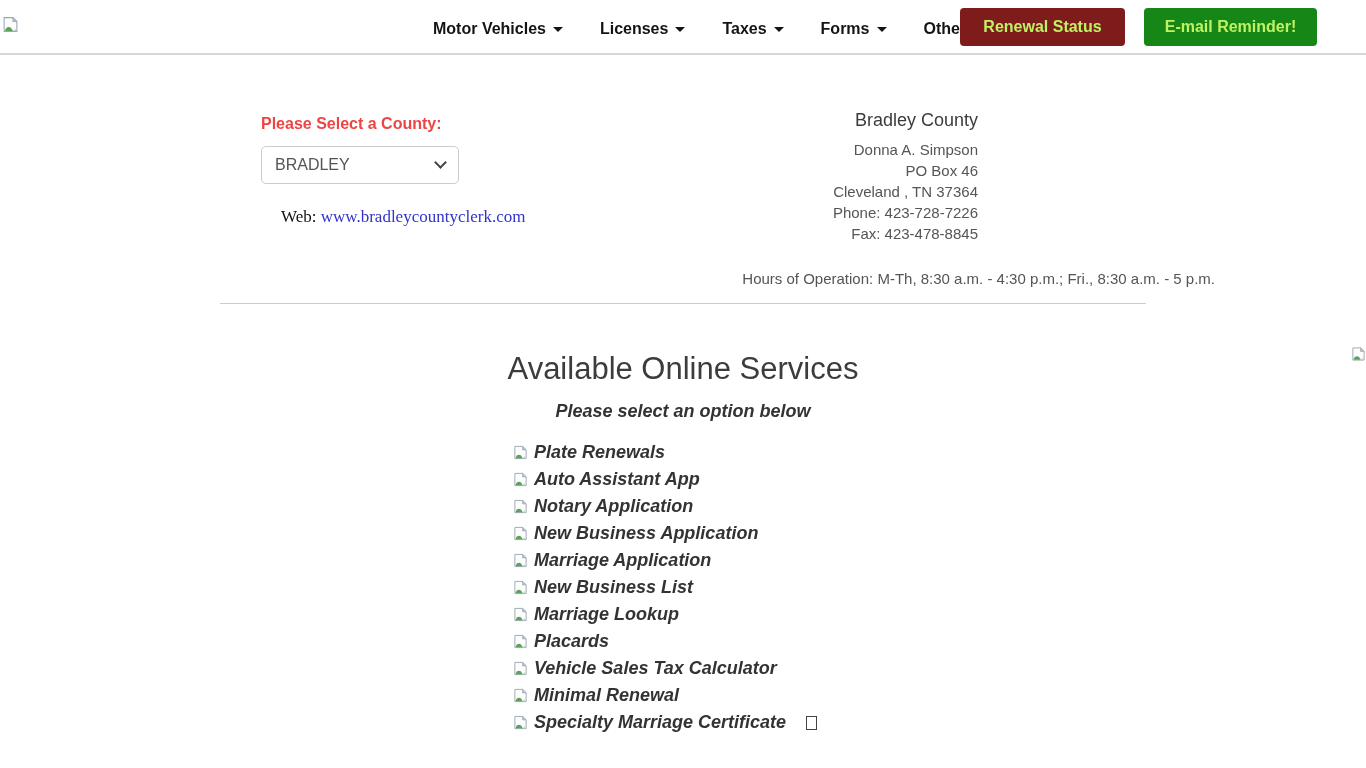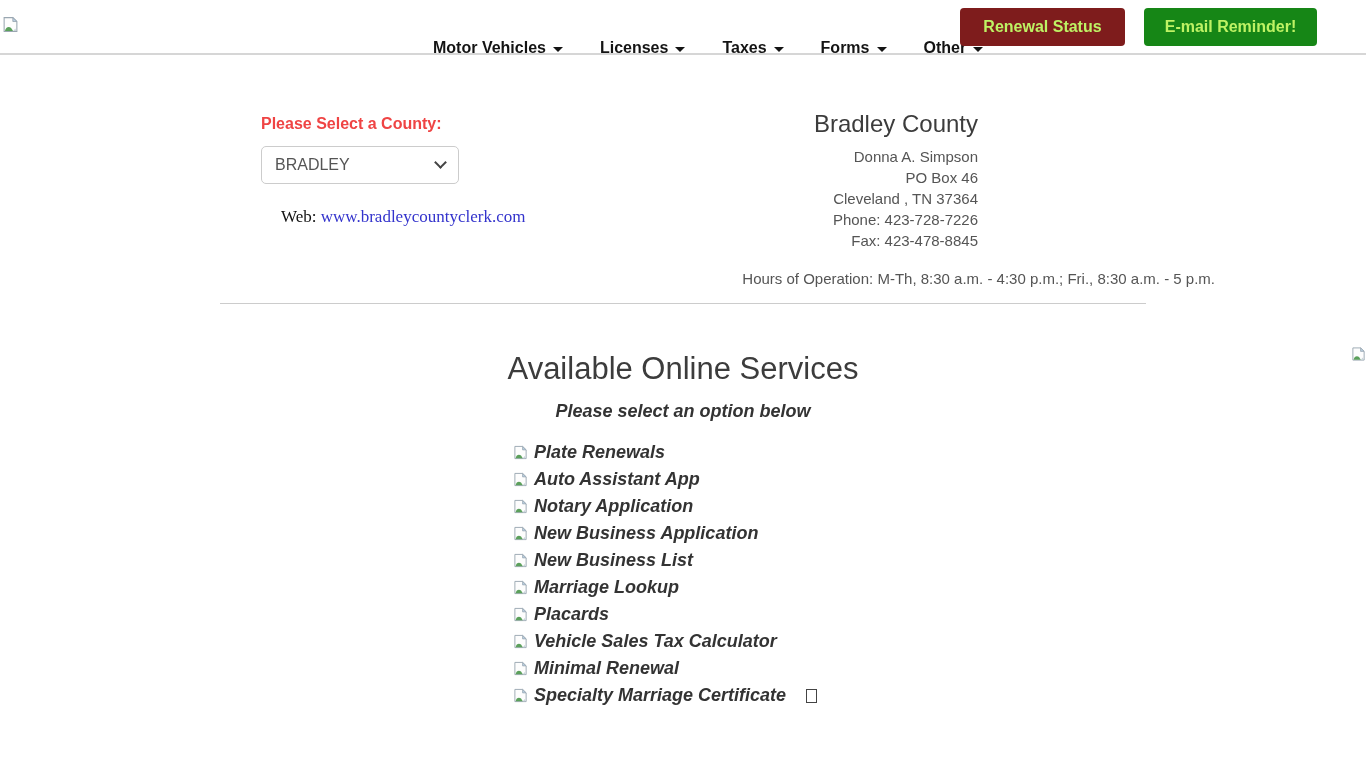--- a/index.html
+++ b/index.html
@@ -4,21 +4,21 @@
 <style>
   * { margin:0; padding:0; box-sizing:border-box; }
   html,body { width:1366px; height:768px; background:#fff; overflow:hidden;
               font-family:"Liberation Sans", sans-serif; }
 
   
   .navbar { position:relative; width:1366px; height:55px; background:#fff;
             border-bottom:2px solid #d6d6d6; }
   .logo-broken { position:absolute; left:2px; top:16px; }
   .nav-items { position:absolute; left:433px; top:0; height:57px;
-               display:flex; align-items:flex-end; gap:37px; }
+               display:flex; align-items:center; gap:37px; }
   .nav-item { display:flex; align-items:center; gap:7px; cursor:pointer;
               font-size:16px; font-weight:700; color:#141414; white-space:nowrap; }
   .caret { width:0; height:0; border-left:5px solid transparent;
            border-right:5px solid transparent; border-top:5px solid #141414;
            margin-top:2px; }
   .nav-btn { position:absolute; top:8px; height:38px; border:none; border-radius:4px;
              color:#bef264; font-size:16px; font-weight:700; cursor:pointer;
              font-family:"Liberation Sans", sans-serif; display:flex;
              align-items:center; justify-content:center; }
   .btn-renewal { left:960px; width:165px; }
@@ -34,21 +34,21 @@
                    justify-content:space-between; padding:0 13px; cursor:pointer; }
   .county-select .value { font-size:16px; color:#555; }
   .chev { width:9px; height:9px; border-right:2px solid #444; border-bottom:2px solid #444;
           transform:rotate(45deg); margin-top:-5px; }
 
   .web-line { position:absolute; left:281px; top:152px;
               font-family:"Liberation Serif", serif; font-size:17px; color:#111; }
   .web-line a { color:#3333cc; text-decoration:none; }
 
   .county-info { position:absolute; left:600px; top:55px; width:378px; text-align:right; }
-  .county-name { font-size:24px; color:#3c3c3c; font-weight:400; margin-bottom:8px; }
+  .county-name { font-size:18px; color:#3c3c3c; font-weight:400; margin-bottom:8px; }
   .county-line { font-size:15px; color:#555; line-height:21px; }
 
   .hours-line { position:absolute; left:715px; top:215px; width:500px;
                 text-align:right; font-size:15px; color:#555; }
 
   .divider { position:absolute; left:220px; top:248px; width:926px; height:1px;
              background:#ccc; }
 
   
   .services { position:absolute; left:0; top:296px; width:1366px; }
@@ -166,20 +166,26 @@
       <li class="service-item">
         <svg class="broken-svg" width="15" height="15">
             <use href="#brokenimg"></use>
           </svg>
         <span class="lbl">New Business Application</span>
       </li>
       <li class="service-item">
         <svg class="broken-svg" width="15" height="15">
             <use href="#brokenimg"></use>
           </svg>
+        <span class="lbl">Marriage Application</span>
+      </li>
+      <li class="service-item">
+        <svg class="broken-svg" width="15" height="15">
+            <use href="#brokenimg"></use>
+          </svg>
         <span class="lbl">New Business List</span>
       </li>
       <li class="service-item">
         <svg class="broken-svg" width="15" height="15">
             <use href="#brokenimg"></use>
           </svg>
         <span class="lbl">Marriage Lookup</span>
       </li>
       <li class="service-item">
         <svg class="broken-svg" width="15" height="15">

